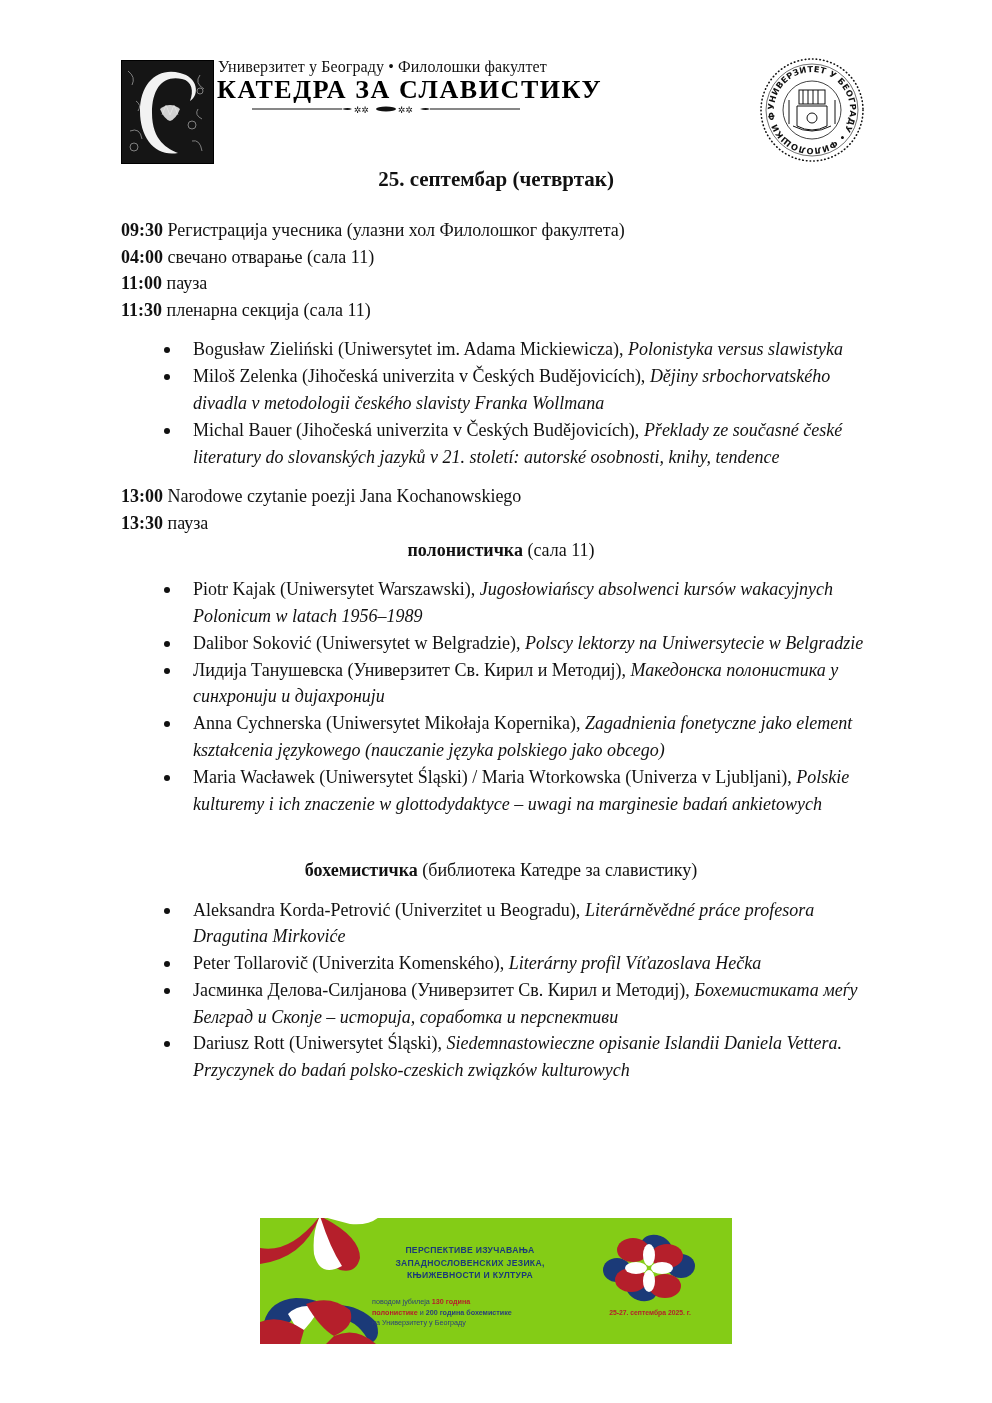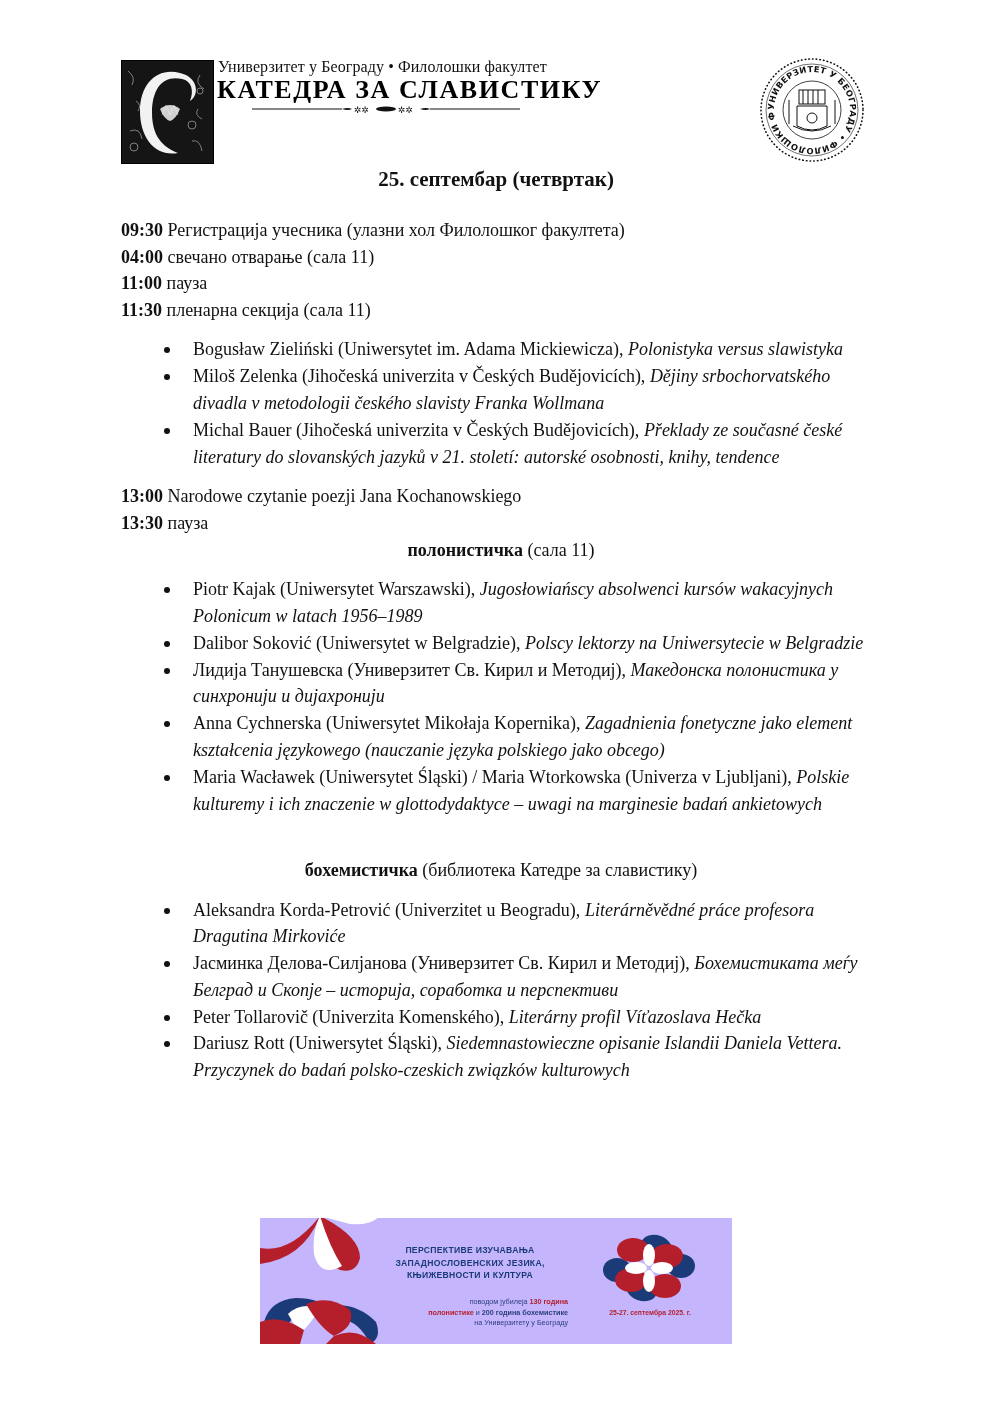--- a/index.html
+++ b/index.html
@@ -27,25 +27,25 @@
     ul.talks { list-style: none; margin: 13px; padding: 0 0 0 59px; }
     ul.talks li { position: relative; line-height: 26.8px; }
     ul.talks li::before { content: ""; position: absolute; left: -29px; top: 11px; width: 6px; height: 6px;
       background: #111; border-radius: 50%; }
     .it { font-style: italic; }
     .sec-head { text-align: center; margin: 0; padding-left: 0; }
     .sec-head b { font-weight: bold; }
     .gap { height: 26.6px; }
 
     
-    .banner { position: absolute; left: 260px; top: 1218px; width: 472px; height: 126px; background: #c4b5fd; overflow: hidden; }
+    .banner { position: absolute; left: 260px; top: 1218px; width: 472px; height: 126px; background: #84cc16; overflow: hidden; }
     .banner svg.deco { position: absolute; left: 0; top: 0; }
     .banner .b-title { position: absolute; left: 112px; top: 26px; width: 196px; text-align: center;
       font-family: "Liberation Sans", sans-serif; font-weight: bold; font-size: 8.6px; line-height: 12.6px; color: #1b3a78; letter-spacing: 0.3px; }
-    .banner .b-sub { position: absolute; left: 112px; top: 79px; width: 196px; text-align: right;
+    .banner .b-sub { position: absolute; left: 112px; top: 79px; width: 196px; text-align: left;
       font-family: "Liberation Sans", sans-serif; font-size: 7.2px; line-height: 10.6px; color: #2a3f7a; }
     .banner .b-sub .red { color: #b51f2b; font-weight: bold; }
     .banner .b-sub .blue { font-weight: bold; }
     .banner .b-date { position: absolute; left: 330px; top: 91px; width: 120px; text-align: center;
       font-family: "Liberation Sans", sans-serif; font-weight: bold; font-size: 6.8px; color: #b51f2b; }
   </style>
 </head>
 <body>
 
 <div class="page">
@@ -124,22 +124,22 @@
       <li><span>Лидија Танушевска (Универзитет Св. Кирил и Методиј), </span><span class="it">Македонска полонистика у синхронији и дијахронији</span></li>
       <li><span>Anna Cychnerska (Uniwersytet Mikołaja Kopernika), </span><span class="it">Zagadnienia fonetyczne jako element kształcenia językowego (nauczanie języka polskiego jako obcego)</span></li>
       <li><span>Maria Wacławek (Uniwersytet Śląski) / Maria Wtorkowska (Univerza v Ljubljani), </span><span class="it">Polskie kulturemy i ich znaczenie w glottodydaktyce – uwagi na marginesie badań ankietowych</span></li>
     </ul>
 
     <div class="gap"></div>
 
     <p class="sec-head"><b>бохемистичка</b><span> (библиотека Катедре за славистику)</span></p>
     <ul class="talks">
       <li><span>Aleksandra Korda-Petrović (Univerzitet u Beogradu), </span><span class="it">Literárněvědné práce profesora Dragutina Mirkoviće</span></li>
+      <li><span>Peter Tollarovič (Univerzita Komenského), </span><span class="it">Literárny profil Víťazoslava Hečka</span></li>
       <li><span>Јасминка Делова-Силјанова (Универзитет Св. Кирил и Методиј), </span><span class="it">Бохемистиката меѓу Белград и Скопје – историја, соработка и перспективи</span></li>
-      <li><span>Peter Tollarovič (Univerzita Komenského), </span><span class="it">Literárny profil Víťazoslava Hečka</span></li>
       <li><span>Dariusz Rott (Uniwersytet Śląski), </span><span class="it">Siedemnastowieczne opisanie Islandii Daniela Vettera. Przyczynek do badań polsko-czeskich związków kulturowych</span></li>
     </ul>
   </div>
 
   <div class="banner">
     <svg class="deco" width="472" height="126" viewBox="0 0 472 126">
 
       <path d="M0 30 Q30 36 60 -2 L60 -2 Q44 40 0 46 Z" fill="#b51f2b"></path>
       <path d="M60 -2 Q100 18 100 40 Q96 56 80 52 Q56 40 60 -2 Z" fill="#b51f2b"></path>
       <path d="M60 -2 Q70 30 82 48 Q60 60 54 36 Q52 14 60 -2 Z" fill="#ffffff"></path>

